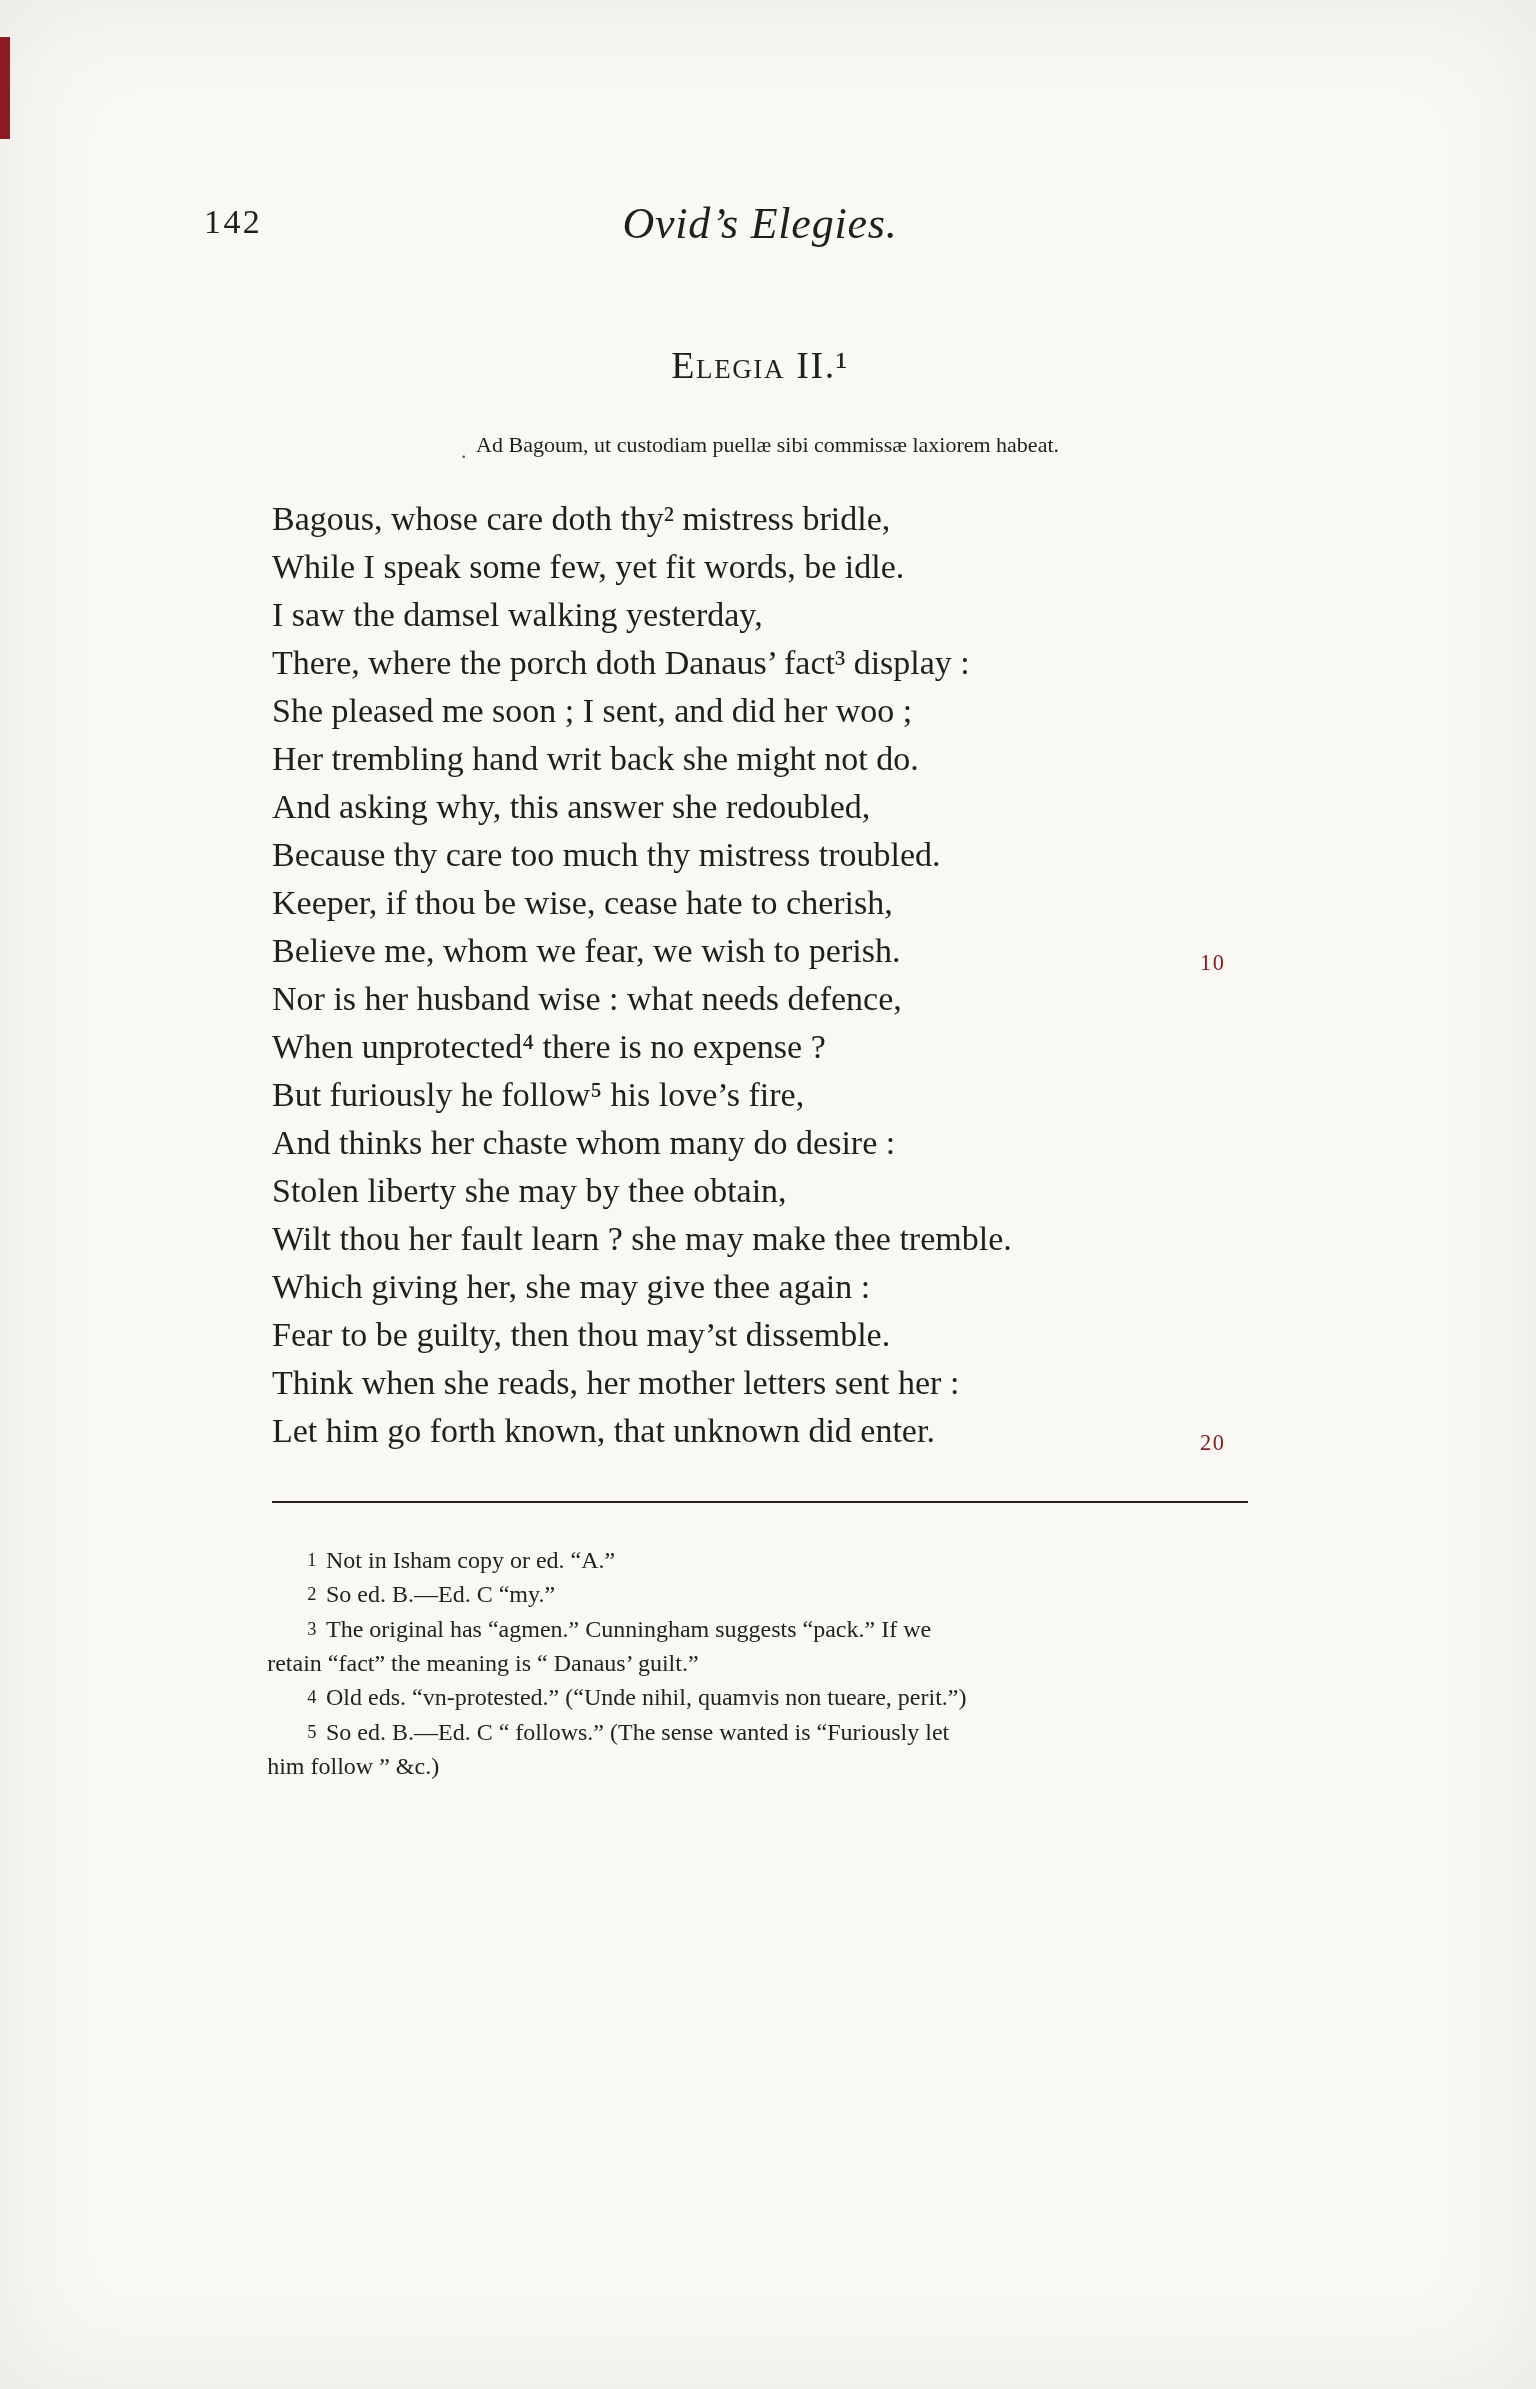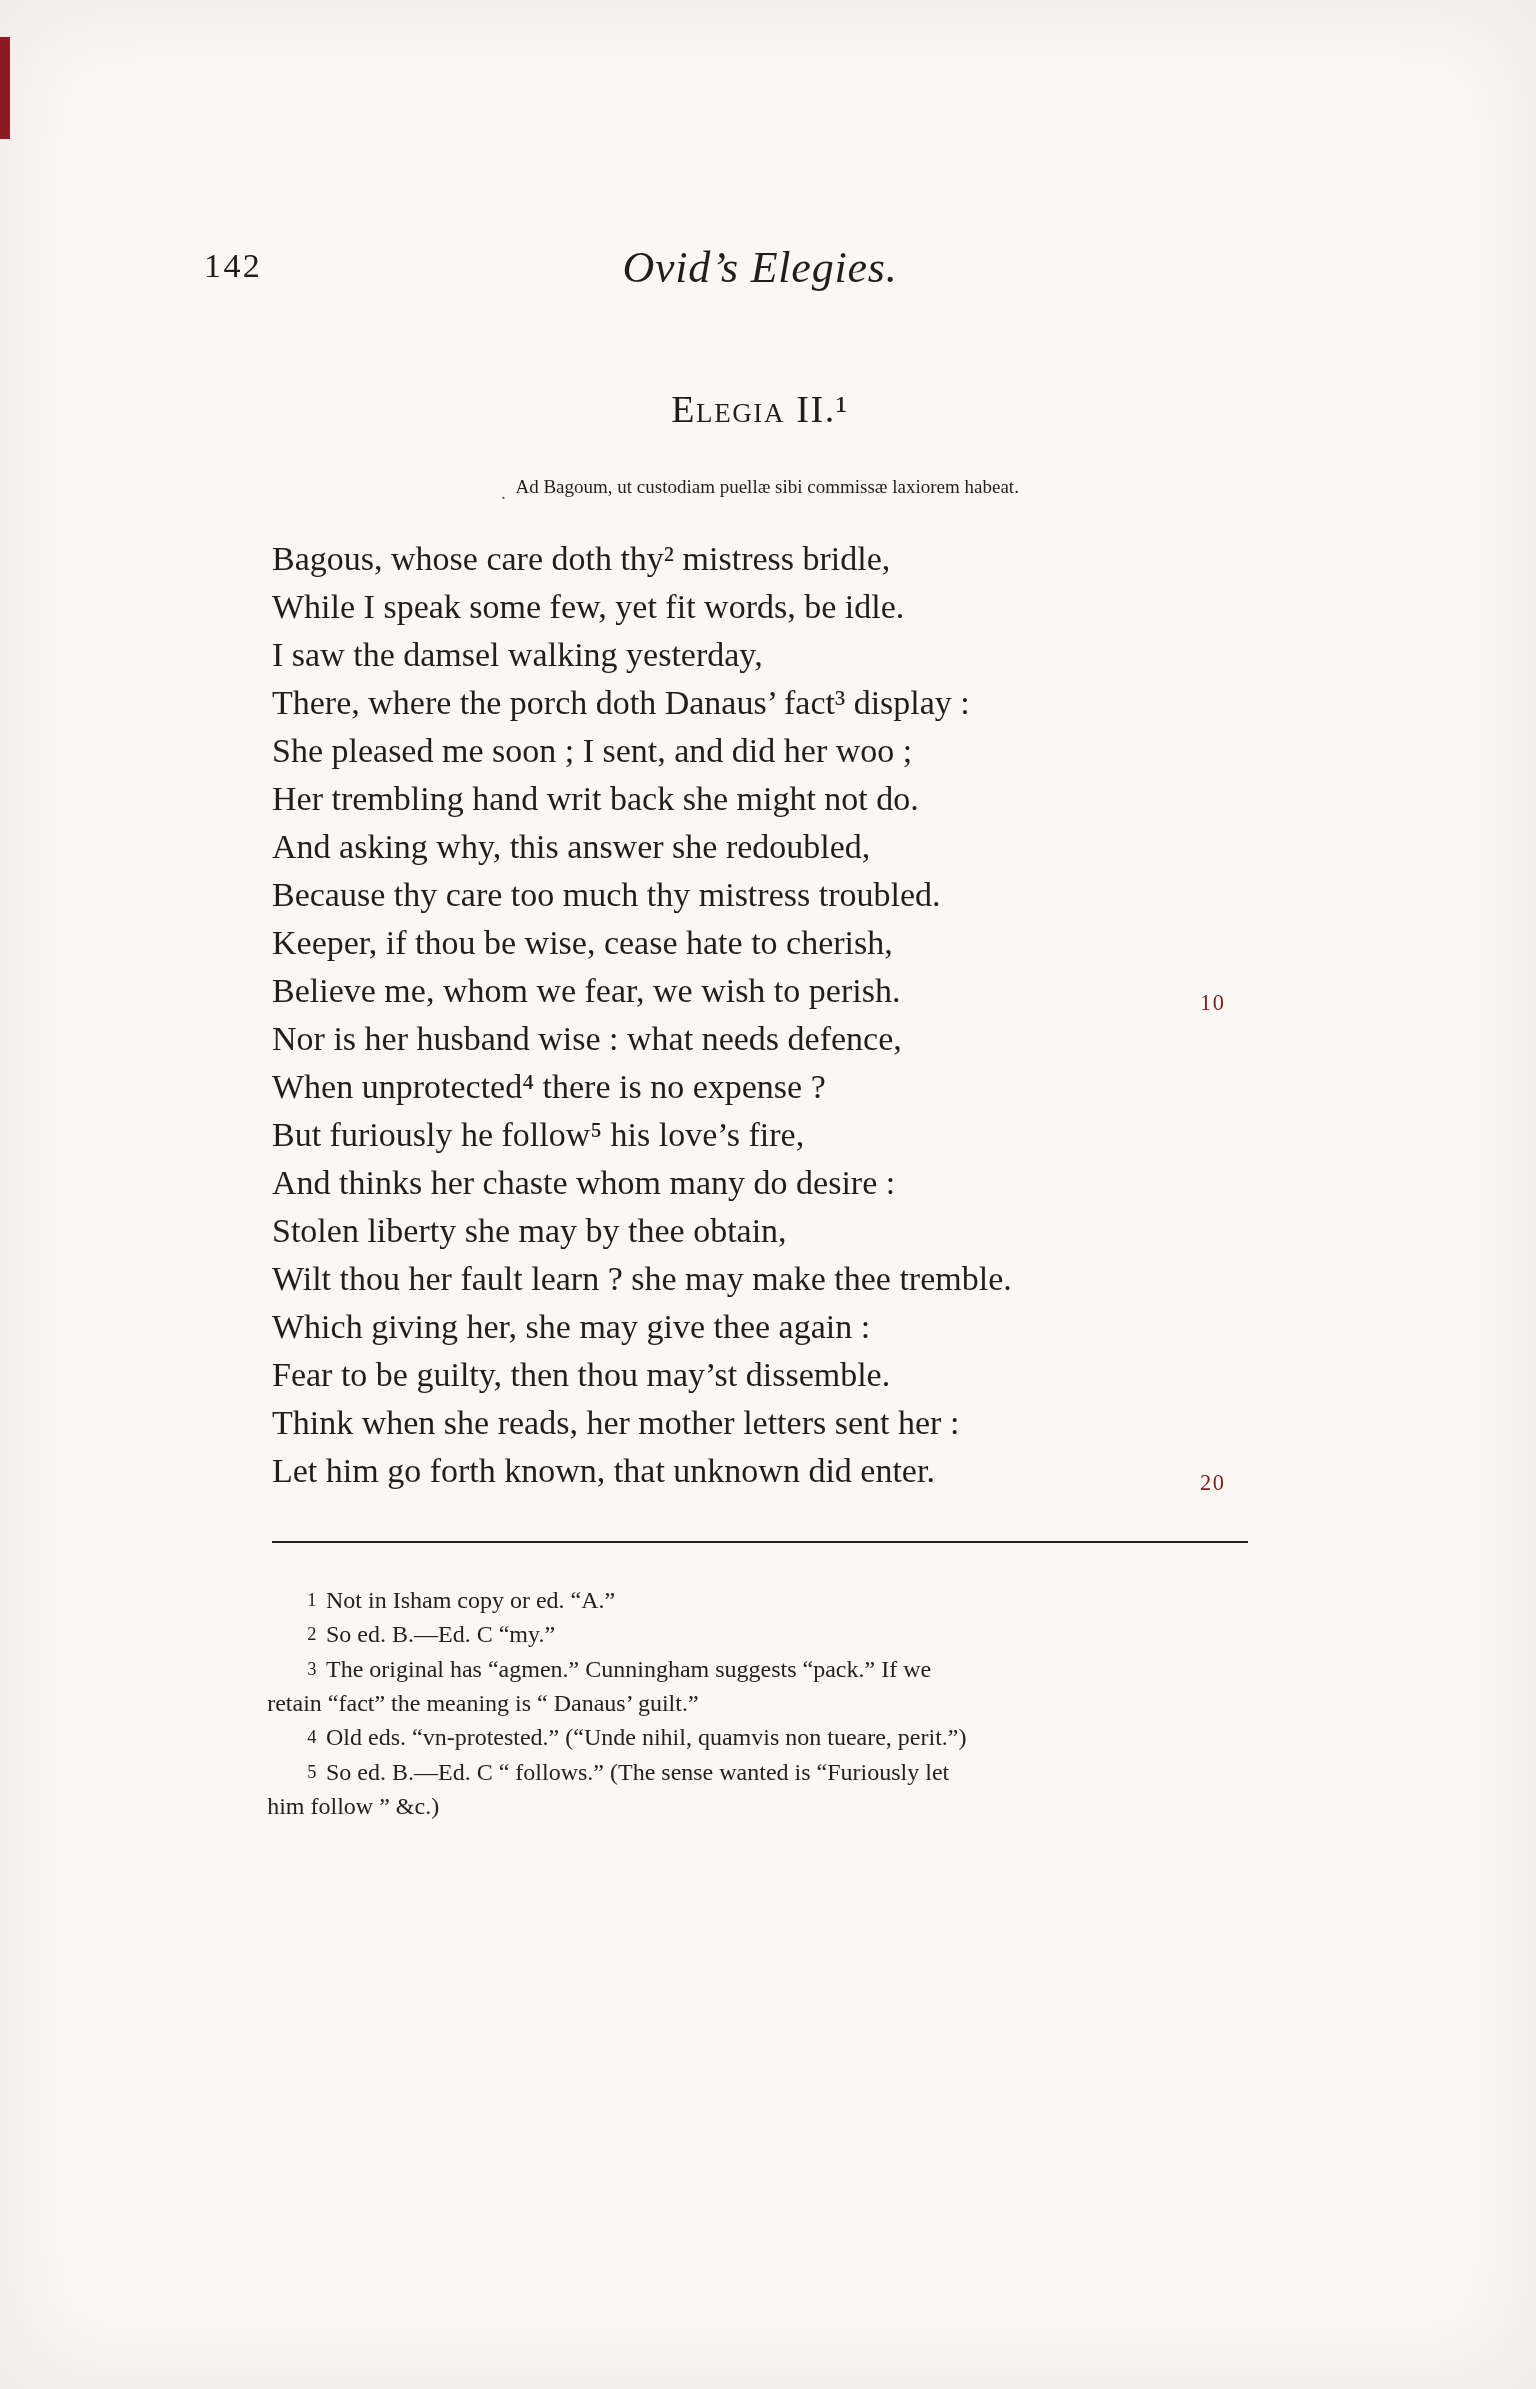--- a/index.html
+++ b/index.html
@@ -26,21 +26,20 @@
     width: 10.4px;
     height: 102px;
     background: #8d1c22;
   }
   .content {
     position: relative;
     width: 976px;
     margin-left: 272px;
     padding-top: 198px;
     box-sizing: border-box;
-    margin-top: 44px;
   }
   .running-header {
     position: relative;
     text-align: center;
     height: 51px;
   }
   .page-number {
     position: absolute;
     left: -68px;
     top: 4.8px;
@@ -56,21 +55,21 @@
     margin: 94px 0 0 0;
     text-align: center;
     font-size: 38px;
     font-weight: normal;
     font-variant: small-caps;
     letter-spacing: 1.6px;
   }
   .subtitle {
     margin: 45px 0 0 0;
     text-align: center;
-    font-size: 19px;
+    font-size: 22px;
   }
   .stray {
     position: relative;
     top: 5.6px;
     margin-right: 9.6px;
     opacity: 0.75;
   }
   .poem {
     margin-top: 37px;
     font-size: 34px;

